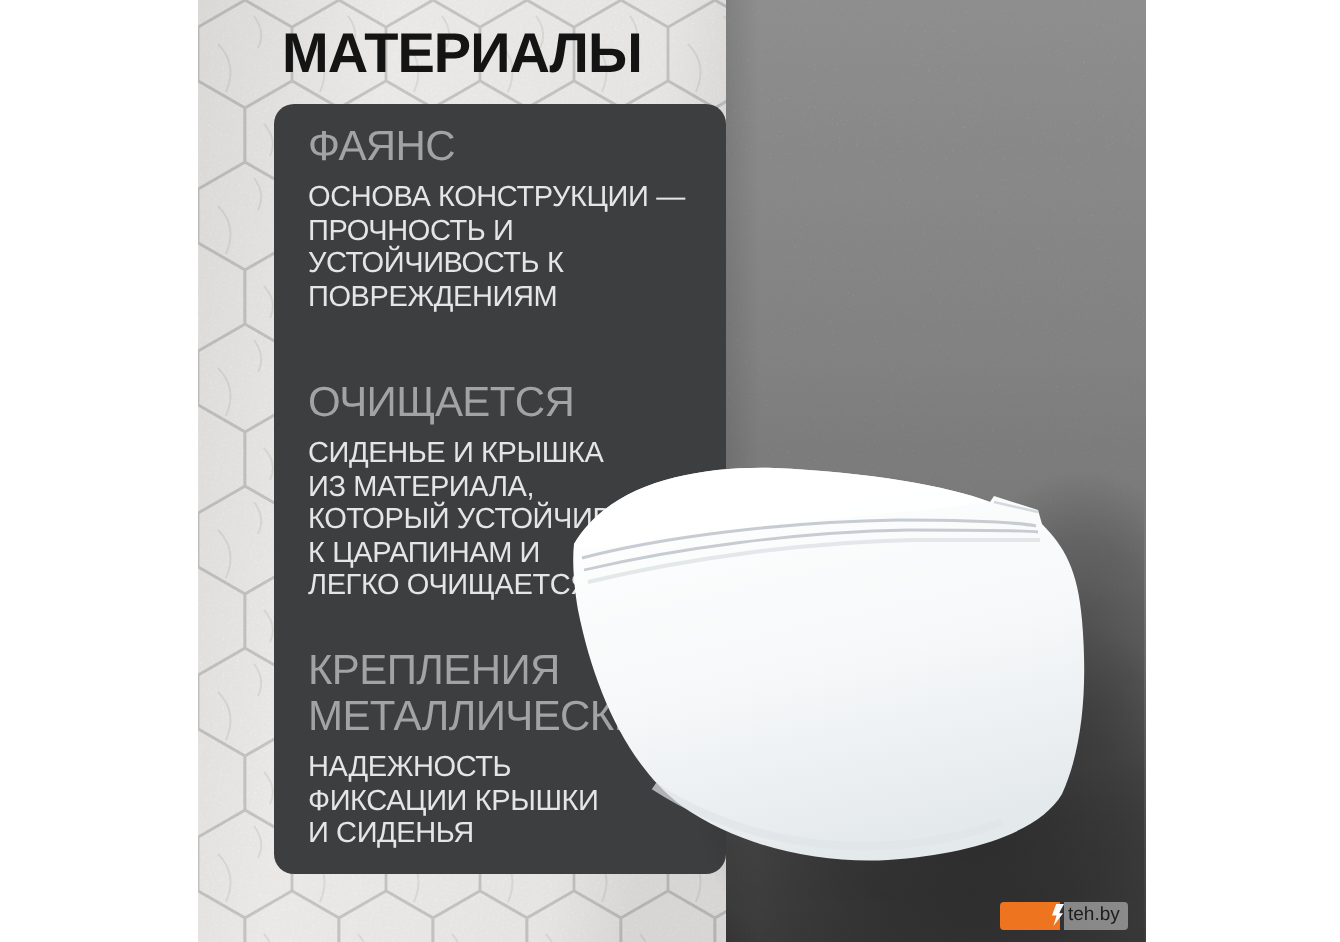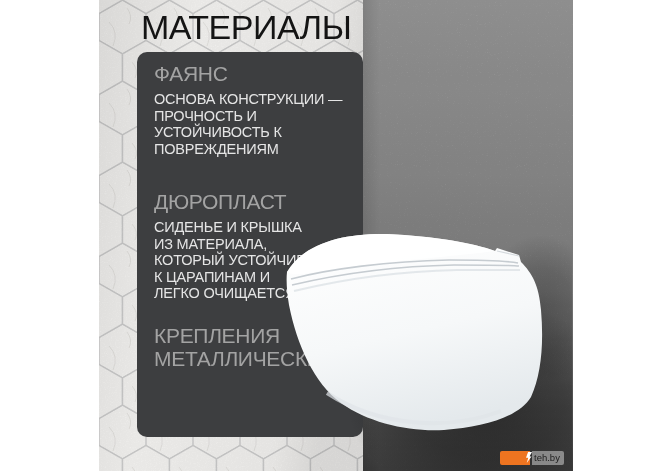--- a/index.html
+++ b/index.html
@@ -10,21 +10,21 @@
   }
   .photo{
     position:absolute;left:99px;top:0;width:474px;height:471px;
     overflow:hidden;background:#f2f1ef;
   }
   .layer{position:absolute;display:block;}
   .tiles-svg{left:0;top:0;}
   .wall-svg{left:264px;top:0;}
   .page-title{
     position:absolute;left:42px;top:8px;width:320px;margin:0;
-    font-size:34px;line-height:38px;font-weight:400;letter-spacing:-.5px;
+    font-size:28px;line-height:38px;font-weight:700;letter-spacing:-.5px;
     color:#141414;white-space:nowrap;
   }
   .panel{
     position:absolute;left:38px;top:52px;width:226px;height:385px;
     background:#3d3e40;border-radius:10px;box-sizing:border-box;
   }
   .sec{position:absolute;left:17px;right:8px;}
   .sec-1{top:10px;} .sec-2{top:138px;} .sec-3{top:272px;}
   .sec h2{
     margin:0 0 6px 0;font-size:21px;line-height:23px;font-weight:400;
@@ -114,30 +114,33 @@
 
   <div class="panel">
     <section class="sec sec-1">
       <h2>ФАЯНС</h2>
       <p>ОСНОВА КОНСТРУКЦИИ —
 ПРОЧНОСТЬ И
 УСТОЙЧИВОСТЬ К
 ПОВРЕЖДЕНИЯМ</p>
     </section>
     <section class="sec sec-2">
-      <h2>ДЮРОПЛАСТ</h2>
+      <h2>ОЧИЩАЕТСЯ</h2>
       <p>СИДЕНЬЕ И КРЫШКА
 ИЗ МАТЕРИАЛА,
 КОТОРЫЙ УСТОЙЧИВ
 К ЦАРАПИНАМ И
 ЛЕГКО ОЧИЩАЕТСЯ</p>
     </section>
     <section class="sec sec-3">
       <h2>КРЕПЛЕНИЯ
 МЕТАЛЛИЧЕСКИЕ</h2>
+      <p>НАДЕЖНОСТЬ
+ФИКСАЦИИ КРЫШКИ
+И СИДЕНЬЯ</p>
     </section>
   </div>
 
   <svg class="layer toilet-svg" width="303" height="246" viewBox="0 0 303 246">
     <defs>
       <radialGradient id="castShadow" cx="0.5" cy="0.5" r="0.5">
         <stop offset="0" stop-color="#0a0a0a" stop-opacity="0.5"></stop>
         <stop offset="0.55" stop-color="#0a0a0a" stop-opacity="0.3"></stop>
         <stop offset="1" stop-color="#0a0a0a" stop-opacity="0"></stop>
       </radialGradient>

